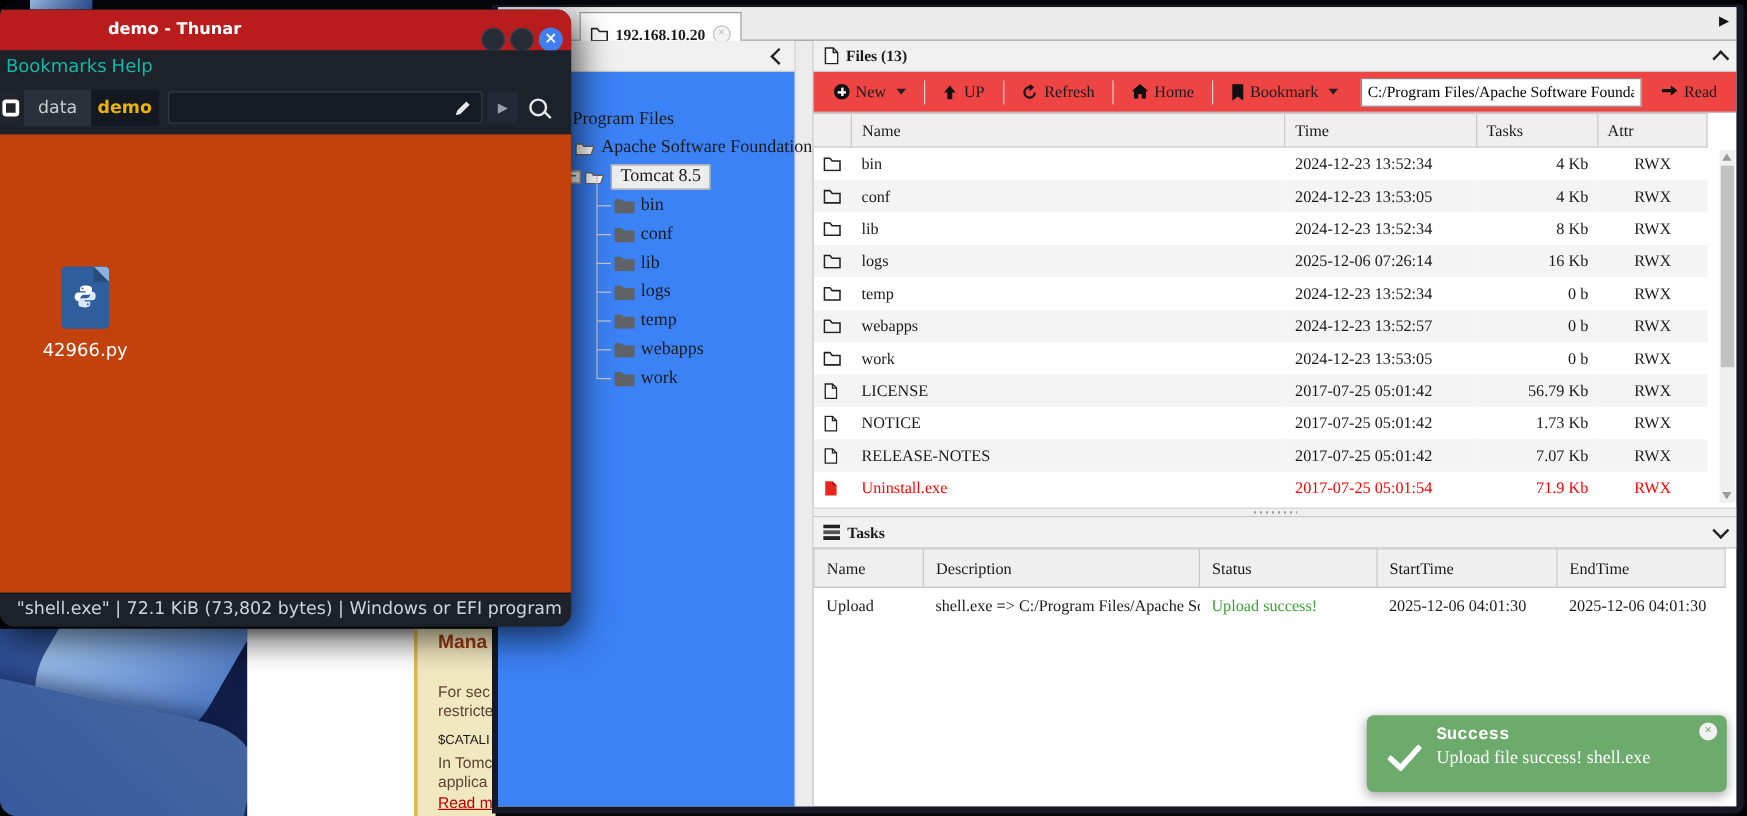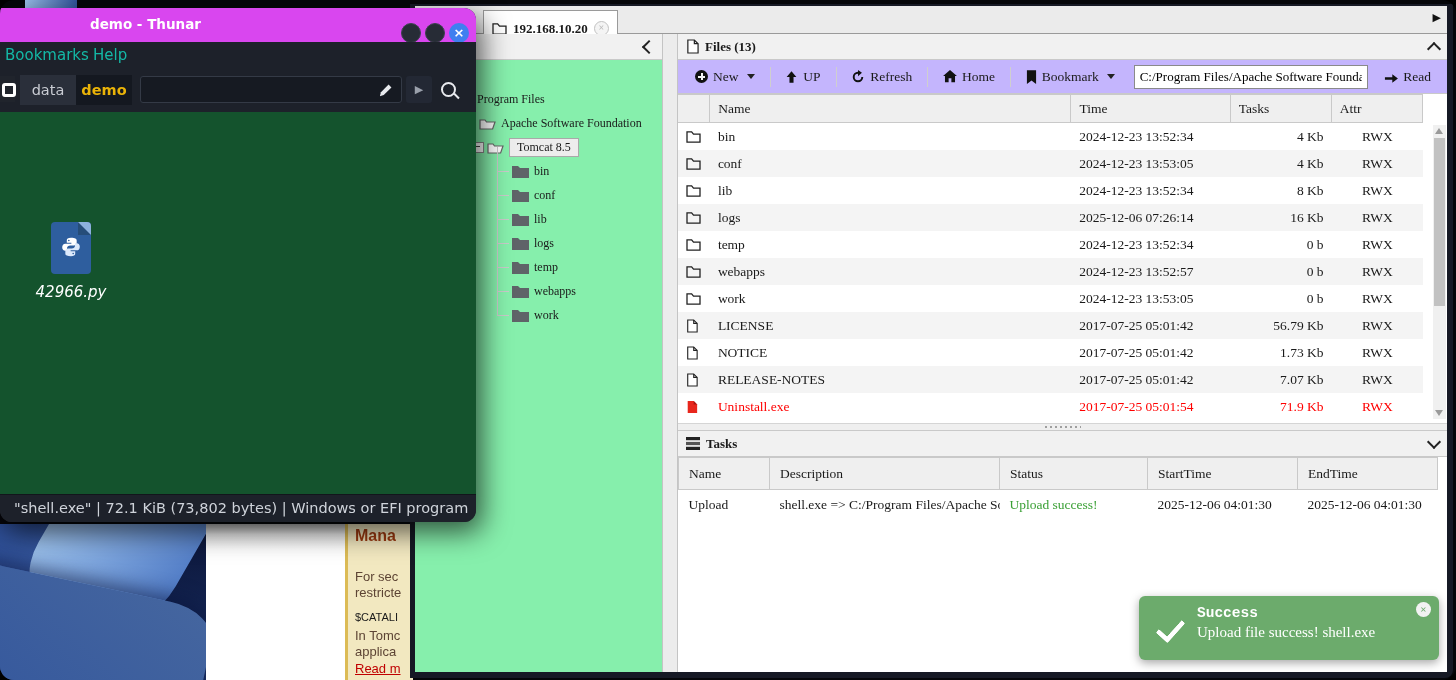--- a/index.html
+++ b/index.html
@@ -8,21 +8,21 @@
   .abs{position:absolute;}
 
   
   .wall-sliver{left:25px;top:0;width:52px;height:8px;background:linear-gradient(90deg,#9cc0ec,#31549c);}
   .wallpaper{left:0;top:524px;width:206px;height:156px;overflow:hidden;background:linear-gradient(160deg,#2c4c93,#3c5fa5 40%,#14255e);}
   .wallpaper .w1{position:absolute;left:26%;top:-55%;width:70%;height:120%;background:linear-gradient(100deg,#a8cdf4,#4e79c4);transform:rotate(18deg) skewX(-12deg);border-radius:30%;}
   .wallpaper .w2{position:absolute;right:-34%;top:8%;width:80%;height:140%;background:linear-gradient(200deg,#0a1335,#23407e);transform:rotate(-24deg);border-radius:40% 0 0 40%;}
   .wallpaper .w3{position:absolute;left:-32%;bottom:-52%;width:130%;height:115%;background:linear-gradient(30deg,#31549c,#45669f);transform:rotate(12deg);border-radius:18%;box-shadow:0 -6px 18px rgba(10,20,60,.55);}
   .white-strip{left:206px;top:524px;width:139px;height:156px;background:linear-gradient(#bbb, #f4f4f4 10px,#fff 26px);}
   .tomcat-strip{left:345px;top:524px;width:65px;height:156px;background:#f2e8c0;border-left:3px solid #dcbb55;overflow:hidden;}
-  .tomcat-strip div{white-space:nowrap;overflow:hidden;padding-left:7px;font-family:"Liberation Sans","DejaVu Sans",sans-serif;}
+  .tomcat-strip div{white-space:nowrap;overflow:hidden;padding-left:17px;font-family:"Liberation Sans","DejaVu Sans",sans-serif;}
   .tc-head{margin-top:3px;font-size:16px;font-weight:bold;color:#9c3a10;}
   .tc-body{font-size:13px;color:#5d4434;line-height:15.5px;}
   .tc-b1{margin-top:24px;}
   .tc-code{margin-top:11px;font-family:"DejaVu Sans Mono","Liberation Mono",monospace;font-size:11px;color:#1a1a1a;}
   .tc-b3{margin-top:5px;}
   .tc-link{font-size:13px;color:#c00000;text-decoration:underline;margin-top:2px;}
 
   
   .app{left:410px;top:4px;width:1043px;height:674px;background:#161925;border-radius:0 0 8px 0;
        padding:2px 6px 6px 5px;box-sizing:border-box;}
@@ -31,42 +31,42 @@
   .tabbar{position:relative;height:27px;background:#ebebeb;border-bottom:1px solid #9a9a9a;flex:0 0 auto;}
   .tab{position:absolute;left:68px;top:4px;height:23px;background:#fff;border:1px solid #9a9a9a;border-bottom:none;
        display:flex;align-items:center;gap:6px;padding:6px 8px;font-size:13px;font-weight:bold;}
   .tab-close{width:13px;height:13px;border:1px solid #c2c2c2;border-radius:50%;color:#bbb;font-size:10px;line-height:11px;text-align:center;background:#f4f4f4;}
   .tab-fwd{position:absolute;right:6px;top:5px;font-size:11px;color:#111;}
   .app-body{flex:1;display:flex;min-height:0;}
   .sidebar{position:relative;width:247px;flex:0 0 auto;border-right:1px solid #c4c4c4;display:flex;flex-direction:column;}
   .panel-head{height:25px;background:#f1f1f1;border-bottom:1px solid #c9c9c9;display:flex;align-items:center;
               padding:0 8px;font-size:13px;font-weight:bold;gap:6px;flex:0 0 auto;}
   .spacer{flex:1;}
-  .tree{position:relative;flex:1;background:#86efac;font-size:12px;}
+  .tree{position:relative;flex:1;background:#3b82f6;font-size:15px;}
   .tree .titem{position:absolute;height:24px;display:flex;align-items:center;gap:5px;white-space:nowrap;}
   .tree .sel{background:#ededed;border:1px solid #a9a9a9;padding:1px 7px;}
   .expander{position:absolute;width:9px;height:9px;border:1px solid #888;background:#fff;}
   .expander::after{content:"";position:absolute;left:1px;top:3px;width:5px;height:1px;background:#444;}
   .vline{position:absolute;width:1px;background:#c9c9c9;}
   .hstub{position:absolute;height:1px;background:#c9c9c9;}
   .vsplit{width:14px;flex:0 0 auto;background:#ececec;border-right:1px solid #c4c4c4;}
   .main{position:relative;flex:1;display:flex;flex-direction:column;min-width:0;}
 
-  .toolbar{height:33px;background:#c4b5fd;border-bottom:1px solid #c9c9c9;display:flex;align-items:center;
+  .toolbar{height:33px;background:#ef4444;border-bottom:1px solid #c9c9c9;display:flex;align-items:center;
            padding:0 10px;gap:4px;font-size:13.5px;flex:0 0 auto;}
   .tbtn{display:flex;align-items:center;gap:5px;padding:3px 7px;cursor:default;}
   .tsep{width:1px;height:20px;background:#cfcfcf;margin:0 4px;}
   .caret{width:0;height:0;border-left:4px solid transparent;border-right:4px solid transparent;border-top:5px solid #222;margin-left:3px;}
   .plus-circle{width:13px;height:13px;border-radius:50%;background:#111;position:relative;}
   .plus-circle::before,.plus-circle::after{content:"";position:absolute;background:#f4f4f4;}
   .plus-circle::before{left:3px;top:6px;width:7px;height:1.6px;}
   .plus-circle::after{left:6px;top:3px;width:1.6px;height:7px;}
   .path-input{width:306px;height:20px;border:1px solid #8a8a8a;background:#fff;font-family:"Liberation Serif","DejaVu Serif",serif;
               font-size:13px;padding:1px 5px;margin-left:8px;}
-  .read-btn{display:flex;align-items:flex-end;gap:5px;padding:3px 6px;margin-left:6px;}
+  .read-btn{display:flex;align-items:flex-start;gap:5px;padding:3px 6px;margin-left:6px;}
 
   table.files{border-collapse:collapse;table-layout:fixed;width:745px;font-size:13.5px;flex:0 0 auto;}
   table.files th{background:#efefef;border:1px solid #c9c9c9;border-left:none;font-weight:normal;text-align:left;
                  height:27px;padding:0 8px;}
   table.files th:first-child{border-left:none;}
   table.files td{height:27px;padding:0 8px;overflow:hidden;white-space:nowrap;}
   table.files tr.alt td{background:#f4f4f4;}
   table.files .c-icon{width:30px;padding:0 0 0 9px;}
   table.files .c-name{width:340px;}
   table.files .c-time{width:150px;}
@@ -100,38 +100,38 @@
 
   
   .chev{display:inline-block;width:8px;height:8px;border-left:2px solid #222;border-bottom:2px solid #222;}
   .chev.left{transform:rotate(45deg);}
   .chev.up{transform:rotate(135deg);margin-top:4px;}
   .chev.down{transform:rotate(-45deg);margin-bottom:3px;}
 
   
   .thunar{left:0;top:8px;width:476px;height:514px;background:#272b34;border-radius:0 12px 12px 12px;
           box-shadow:6px 10px 28px rgba(0,0,0,.65);color:#e8eaee;font-size:15px;overflow:hidden;}
-  .th-title{position:absolute;left:0;top:0;width:100%;height:34px;background:#d946ef;}
+  .th-title{position:absolute;left:0;top:0;width:100%;height:34px;background:#b91c1c;}
   .th-title .txt{position:absolute;left:90px;top:8px;font-size:13.5px;font-weight:bold;color:#fff;}
   .winbtn{position:absolute;top:15px;width:20px;height:20px;border-radius:50%;background:#272c36;border:1px solid #3c424e;box-sizing:border-box;}
   .winbtn.close{background:#3f7ff0;border:none;color:#fff;text-align:center;line-height:19px;font-size:13px;font-weight:bold;}
   .th-menu{position:absolute;left:0;top:34px;width:100%;height:26px;background:#1d212a;}
   .th-menu span{position:absolute;top:4px;color:#14b8a6;}
   .th-tools{position:absolute;left:0;top:60px;width:100%;height:44px;background:#1d212a;}
   .mini-icon{position:absolute;left:0;top:8px;width:15px;height:26px;background:#20242c;}
   .mini-icon::after{content:"";position:absolute;left:2px;top:7px;width:8px;height:8px;border:3px solid #fff;border-radius:3px;}
   .th-tab{position:absolute;top:7px;height:30px;display:flex;align-items:center;justify-content:center;font-size:14.5px;}
   .th-tab.data{left:20px;width:56px;background:#2a2f3a;color:#c9ccd3;}
   .th-tab.demo{left:76px;width:56px;background:#141820;color:#eab308;font-weight:bold;text-align:center;}
   .th-path{position:absolute;left:140px;top:8px;width:262px;height:27px;background:#161a22;border:1px solid #343a46;border-radius:3px;box-sizing:border-box;}
   .th-fwd{position:absolute;left:406px;top:8px;width:26px;height:27px;background:#232834;border-radius:3px;color:#9aa0ab;
           text-align:center;line-height:27px;font-size:11px;}
   .mag{position:absolute;left:441px;top:14px;width:11px;height:11px;border:2px solid #e8eaee;border-radius:50%;}
   .mag::after{content:"";position:absolute;left:10px;top:11px;width:7px;height:2px;background:#e8eaee;transform:rotate(45deg);}
-  .th-files{position:absolute;left:0;top:104px;width:100%;height:382px;background:#14532d;font-style:italic;}
+  .th-files{position:absolute;left:0;top:104px;width:100%;height:382px;background:#c2410c;}
   .icon-tile{position:absolute;display:flex;flex-direction:column;align-items:center;}
   .tile-py{left:26px;top:110px;width:90px;}
   .tile-sel{left:140px;top:110px;width:130px;height:88px;background:#3f86f4;border-radius:9px;justify-content:flex-start;}
   .pyfile{position:relative;width:40px;height:52px;background:#2e5e9e;border-radius:4px;overflow:hidden;}
   .pyfile .fold{position:absolute;right:0;top:0;width:0;height:0;border-top:13px solid #8db1dd;border-left:13px solid #24496fcc;}
   .tile-label{margin-top:9px;font-size:15px;color:#fff;white-space:nowrap;}
   .gearwrap{margin-top:8px;height:56px;display:flex;align-items:center;}
   .th-status{position:absolute;left:0;top:486px;width:100%;height:28px;background:#1d212a;border-top:1px solid #12151b;
              color:#cfd3da;font-size:14.5px;line-height:27px;padding-left:14px;box-sizing:border-box;white-space:nowrap;}
   svg{display:block;}

